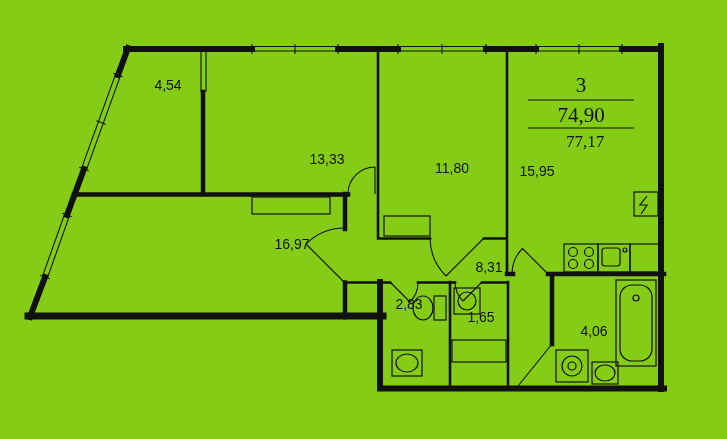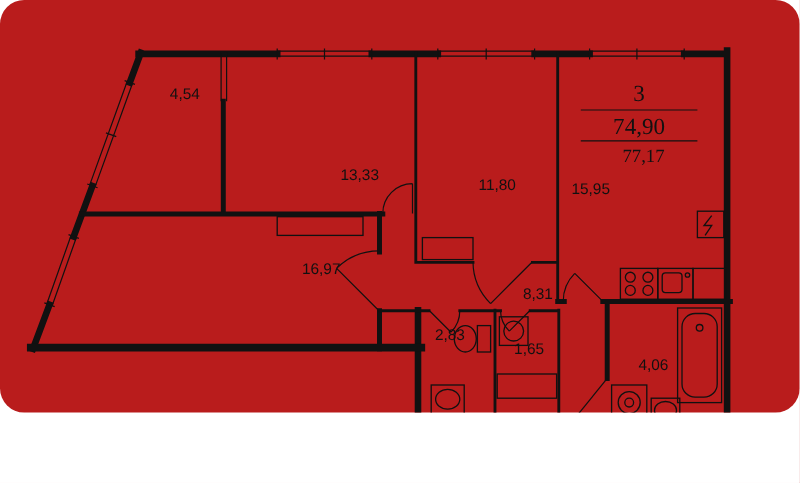--- a/index.html
+++ b/index.html
@@ -6,24 +6,23 @@
     margin: 0;
     padding: 0;
     background: #ffffff;
     width: 727px;
     height: 439px;
     font-family: "Liberation Sans", sans-serif;
   }
   .plan-wrap {
     position: relative;
     width: 727px;
-    height: 375px;
-    background: #b91c1c;
+    height: 439px;
+    background: #84cc16;
     overflow: hidden;
-    border-radius: 22px;
   }
   svg { display: block; }
   .wall   { stroke: #111111; fill: none; }
   .thin   { stroke: #111111; fill: none; stroke-width: 1.1; }
   .fixt   { stroke: #111111; fill: none; stroke-width: 1.2; }
   .room-label {
     font-family: "Liberation Sans", sans-serif;
     font-size: 14px;
     fill: #111111;
     text-anchor: middle;

